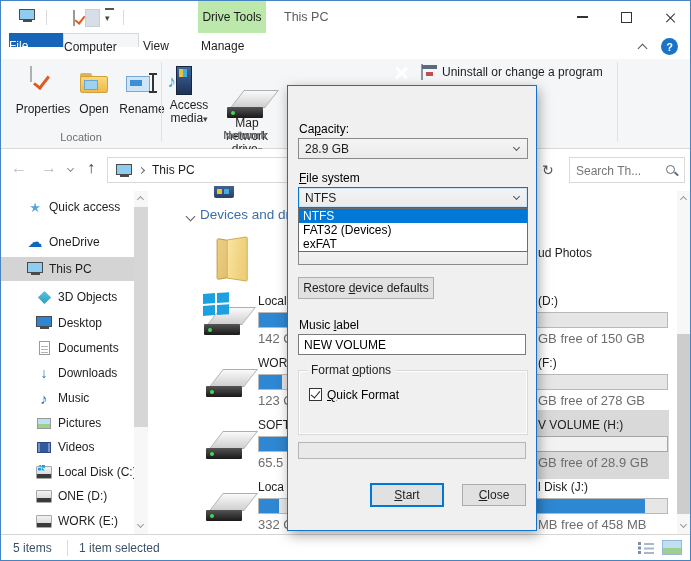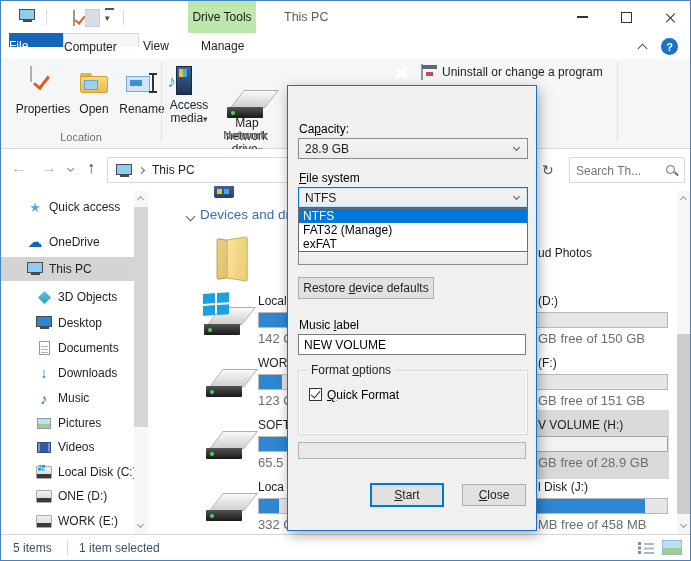--- a/index.html
+++ b/index.html
@@ -177,21 +177,21 @@
 
 <div class="screen">
 
   <div class="abs titlebar">
     <span class="abs i-monitor" style="left:18px;top:8px;"><i class="scr"></i><i class="std"></i></span>
     <span class="sep" style="left:45px;top:9px;height:15px;"></span>
     <span class="abs qat-doc" style="left:56px;top:7px;"><i></i></span>
     <span class="abs qat-gray" style="left:84px;top:8px;"></span>
     <span class="abs caret-down" style="left:104px;top:7px;border-top:2px solid #555;width:9px;"></span>
     <span class="sep" style="left:122px;top:9px;height:15px;"></span>
-    <div class="abs ctr drive-tools" style="left:187px;top:0;width:68px;height:32px;">
+    <div class="abs ctr drive-tools" style="left:197px;top:0;width:68px;height:32px;">
       <span>Drive Tools</span>
     </div>
     <span class="abs wtitle" style="left:283px;top:9px;">This PC</span>
     <div class="abs ctr win-btn" style="left:562px;">
         <span class="wb-min"></span>
       </div>
     <div class="abs ctr win-btn" style="left:606px;">
         <span class="wb-max"></span>
       </div>
     <div class="abs ctr win-btn" style="left:650px;">
@@ -407,21 +407,21 @@
       <div class="bar" style="left:349px;top:163px;">
           <div class="fill" style="width:20px;"></div>
         </div>
       <span class="tile-sub" style="left:389px;top:182px;">GB free of 150 GB</span>
     </div>
     <div>
       <span class="tile-label" style="left:389px;top:207px;">(F:)</span>
       <div class="bar" style="left:349px;top:225px;">
           <div class="fill" style="width:20px;"></div>
         </div>
-      <span class="tile-sub" style="left:389px;top:244px;">GB free of 151 GB</span>
+      <span class="tile-sub" style="left:389px;top:244px;">GB free of 278 GB</span>
     </div>
     <div>
       <span class="tile-label" style="left:389px;top:269px;">V VOLUME (H:)</span>
       <div class="bar light" style="left:349px;top:287px;">
           <div class="fill" style="width:0;"></div>
         </div>
       <span class="tile-sub" style="left:389px;top:306px;">GB free of 28.9 GB</span>
     </div>
     <div>
       <span class="tile-label" style="left:389px;top:331px;">l Disk (J:)</span>
@@ -454,21 +454,21 @@
       <span class="chev sm"></span>
     </div>
 
     <span class="dlg-label" style="left:11px;top:85px;"><span class="mn">F</span><span>ile system</span></span>
     <div class="combo focus" style="left:10px;top:101px;width:230px;">
       <span class="val">NTFS</span>
       <span class="chev sm"></span>
     </div>
     <div class="ddlist" style="left:10px;top:122px;width:230px;">
       <div class="ddopt on">NTFS</div>
-      <div class="ddopt">FAT32 (Manage)</div>
+      <div class="ddopt">FAT32 (Devices)</div>
       <div class="ddopt">exFAT</div>
     </div>
     <div class="combo" style="left:10px;top:162px;width:230px;height:17px;"></div>
 
     <div class="btn" style="left:10px;top:191px;width:136px;height:22px;">
       <span><span>Restore </span><span class="mn">d</span><span>evice defaults</span></span>
     </div>
 
     <span class="dlg-label" style="left:11px;top:232px;"><span>Music </span><span class="mn">l</span><span>abel</span></span>
     <input class="txtinput" style="left: 10px; top: 248px; width: 228px; height: 21px;" value="NEW VOLUME">

